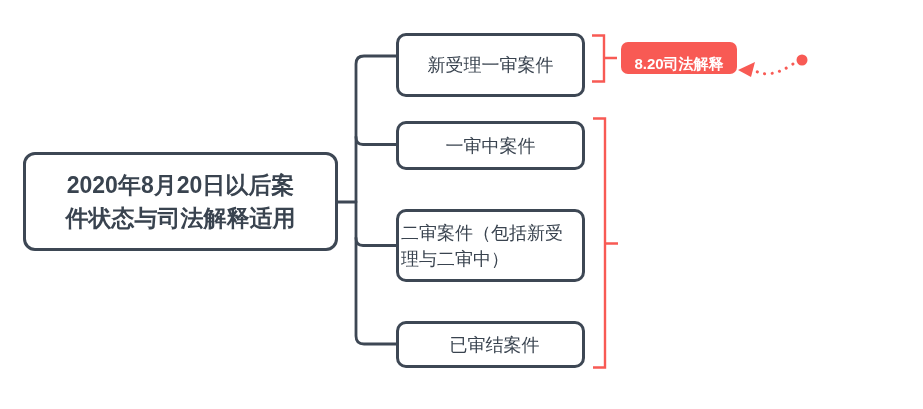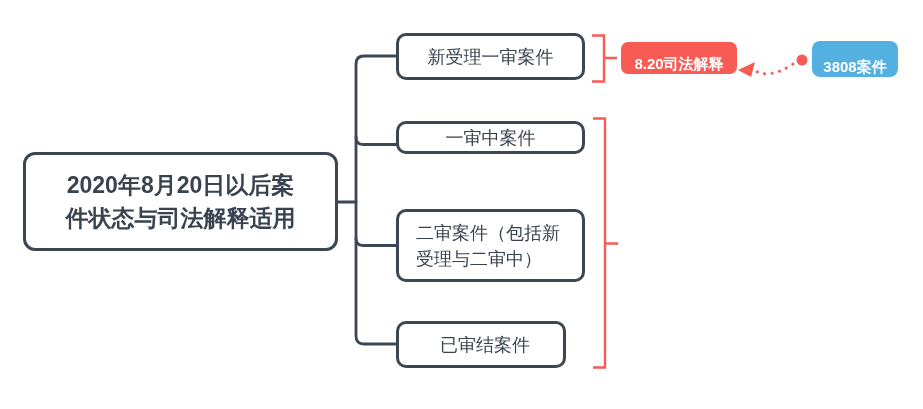--- a/index.html
+++ b/index.html
@@ -69,27 +69,27 @@
   #root-node {
     left: 23px; top: 152px;
     width: 315px; height: 99px;
     border-width: 3.5px;
     border-radius: 12px;
     font-weight: bold;
     font-size: 23px;
     line-height: 33px;
     padding: 0 30px;
   }
-  #branch-node-1 { left: 396px; top: 33px;  width: 189px; height: 47px; }
-  #branch-node-2 { left: 396px; top: 121px; width: 189px; height: 33px; }
+  #branch-node-1 { left: 396px; top: 33px;  width: 189px; height: 64px; }
+  #branch-node-2 { left: 396px; top: 121px; width: 189px; height: 49px; }
   #branch-node-3 {
     left: 396px; top: 209px; width: 189px; height: 73px;
-    justify-content: flex-start; text-align: left; padding: 0 17px;
+    justify-content: flex-start; text-align: left; padding: 0 2px;
   }
-  #branch-node-4 { left: 396px; top: 321px; width: 170px; height: 47px; padding-left: 8px; }
+  #branch-node-4 { left: 396px; top: 321px; width: 189px; height: 47px; padding-left: 8px; }
   .tag {
     position: absolute;
     box-sizing: border-box;
     color: #fff;
     font-size: 15px;
     font-weight: 600;
     display: flex;
     align-items: flex-end;
     justify-content: center;
     white-space: nowrap;
@@ -144,17 +144,14 @@
 
   <div class="node" id="branch-node-4">
     <span>已审结案件</span>
   </div>
 
   <div class="tag tag-red" id="annotation-820">
     <span>8.20司法解释</span>
   </div>
 
 
-  <div class="tag tag-blue" id="callout-3808">
-    <span>3808案件</span>
-  </div>
 
 </div>
 
 </body></html>

